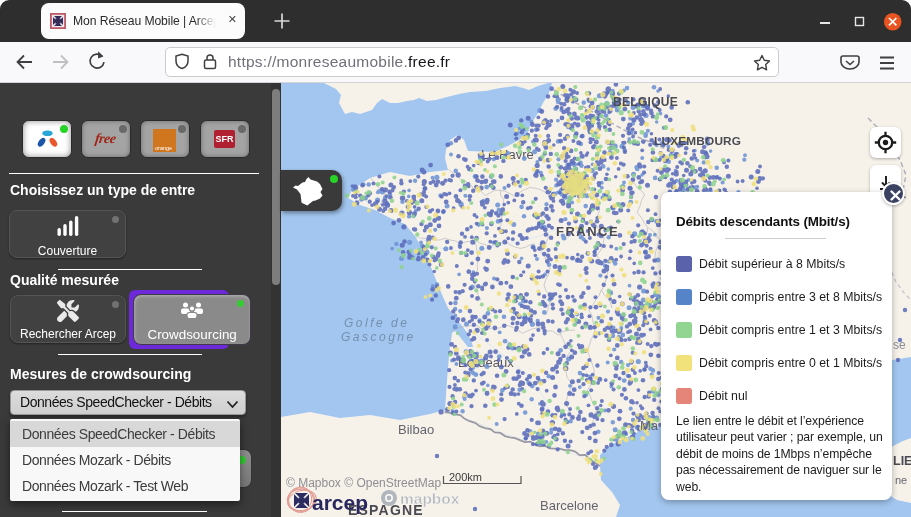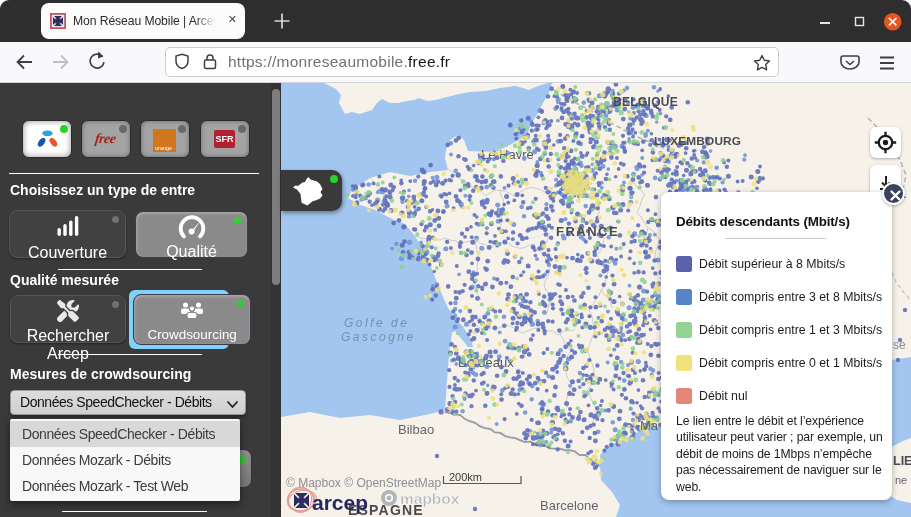--- a/index.html
+++ b/index.html
@@ -22,23 +22,23 @@
 #sidebar{position:absolute;left:0;top:83px;width:281px;height:434px;background:#3a3a3a;overflow:hidden}
 #sidebar .h{position:absolute;left:10px;color:#fff;font-size:14px;font-weight:bold}
 .opbtn{position:absolute;top:37px;width:50px;height:38px;background:#a4a4a4;border-radius:7px;border:1px solid #2a2a2a;display:flex;align-items:center;justify-content:center;box-shadow:inset 0 0 5px rgba(0,0,0,.35)}
 .opbtn.sel{background:#fff;box-shadow:inset 0 0 6px rgba(0,0,0,.45)}
 .opbtn .dot{position:absolute;right:3px;top:3.5px;width:8px;height:8px;border-radius:50%;background:#696969}
 hr.s1{position:absolute;left:9px;width:250px;border:none;border-top:1.6px solid #fff}
 hr.s2{position:absolute;left:58px;width:144px;border:none;border-top:1.6px solid #fff}
 .mbtn{position:absolute;border-radius:8px;text-align:center;color:#fff}
 .mbtn.dark{background:#414141;border:1px solid #555;box-shadow:0 1px 2px rgba(0,0,0,.4)}
 .mbtn.lite{background:#8a8a8a;border:1px solid #41384a;box-shadow:inset 0 2px 3px rgba(255,255,255,.22),inset 2px 0 3px rgba(255,255,255,.12)}
-.mlabel{font-size:16px;margin-top:1px}
+.mlabel{font-size:12px;margin-top:1px}
 .mdot{position:absolute;right:6px;top:5px;width:7px;height:7px;border-radius:50%}
-#crowdwrap{position:absolute;left:129px;top:207px;width:100px;height:58.5px;background:#7dd3fc;border-radius:6px}
+#crowdwrap{position:absolute;left:129px;top:207px;width:100px;height:58.5px;background:#6d28d9;border-radius:6px}
 
 #ghostbtn{position:absolute;left:200px;top:366px;width:52px;height:39px;background:linear-gradient(160deg,#9a9a9a,#777);border-radius:8px;border:1px solid #333}
 #ghostbtn::after{content:'';position:absolute;right:5px;top:6px;width:8px;height:8px;border-radius:50%;background:#33cc33}
 #select{position:absolute;left:10px;top:307px;width:236px;height:25px;background:linear-gradient(#dcdcdc,#cfcfcf);border:1px solid #999;border-radius:4px;font-size:14px;color:#111;padding:3px 0 0 9px;box-shadow:0 2px 3px rgba(0,0,0,.35);letter-spacing:-0.45px}
 #dropdown{position:absolute;left:10px;top:336px;width:230px;height:82px;background:#f8f8f8;border-radius:2px;box-shadow:0 3px 8px rgba(0,0,0,.5);padding-top:2px}
 .opt{height:26px;font-size:14px;color:#3c3c3c;padding:5px 0 0 12px;letter-spacing:-0.4px}
 .opt.hl{background:#d8d8d8}
 #sbtrack{position:absolute;right:0;top:0;width:10px;height:434px;background:#333}
 #sbthumb{position:absolute;right:1px;top:6px;width:8px;height:196px;background:#7d7d7d;border-radius:4px}
 #map{position:absolute;left:0;top:0}
@@ -3078,29 +3078,20 @@
       <g fill="#fff">
             <rect x="2.5" y="15" width="3.4" height="8" rx="1.7"></rect>
             <rect x="8.3" y="11" width="3.4" height="12" rx="1.7"></rect>
             <rect x="14.1" y="7.5" width="3.4" height="15.5" rx="1.7"></rect>
             <rect x="19.9" y="3" width="3.4" height="20" rx="1.7"></rect>
           </g>
     </svg>
     <div class="mlabel">Couverture</div>
     <span class="mdot" style="background:#717171"></span>
   </div>
-  <div class="mbtn lite" style="left:135px;top:128px;width:113px;height:47px">
-    <svg width="30" height="28" viewBox="0 0 30 28" style="margin-top:0px;margin-bottom:-2px">
-      <path d="M7 24.5 A 11.3 11.3 0 1 1 23 24.5" fill="none" stroke="#fff" stroke-width="3.8" stroke-linecap="round"></path>
-      <path d="M12.3 21.3 L23 9.6 L16.9 18.4 Z" fill="#fff"></path>
-      <circle cx="14.6" cy="19.6" r="3" fill="#fff"></circle>
-    </svg>
-    <div class="mlabel">Qualité</div>
-    <span class="mdot" style="background:#2bd52b"></span>
-  </div>
   <hr class="s2" style="top:186px">
   <div class="h" style="top:188.5px">Qualité mesurée</div>
   <div class="mbtn dark" style="left:10px;top:212px;width:116px;height:48px">
     <svg width="22" height="22" viewBox="0 0 512 512" style="margin-top:4px">
       <path fill="#e9e9e9" d="M78.6 5C69.1-2.4 55.6-1.5 47 7L7 47c-8.5 8.5-9.4 22-2.1 31.6l80 104c4.5 5.9 11.6 9.4 19 9.4h54.1l109 109c-14.7 29-10 65.4 14.3 89.6l112 112c12.5 12.5 32.8 12.5 45.3 0l64-64c12.5-12.5 12.5-32.8 0-45.3l-112-112c-24.2-24.2-60.6-29-89.6-14.3l-109-109V104c0-7.5-3.5-14.5-9.4-19L78.6 5zM19.9 396.1C7.2 408.8 0 426.1 0 444.1C0 481.6 30.4 512 67.9 512c18 0 35.3-7.2 48-19.9L233.7 374.3c-7.8-20.9-9-43.6-3.6-65.1l-61.7-61.7L19.9 396.1zM512 144c0-10.5-1.1-20.7-3.2-30.5c-2.4-11.2-16.1-14.1-24.2-6l-63.9 63.9c-3 3-7.1 4.7-11.3 4.7H352c-8.8 0-16-7.2-16-16V102.6c0-4.2 1.7-8.3 4.7-11.3l63.9-63.9c8.1-8.1 5.2-21.8-6-24.2C388.7 1.1 378.5 0 368 0C288.5 0 224 64.5 224 144l0 .8 85.3 85.3c36-9.1 75.8 .5 104 28.7l15.7 15.7C476.6 256.5 512 204.3 512 144z"></path>
     </svg>
     <div class="mlabel">Rechercher Arcep</div>
     <span class="mdot" style="background:#717171"></span>
   </div>
   <div id="crowdwrap">

